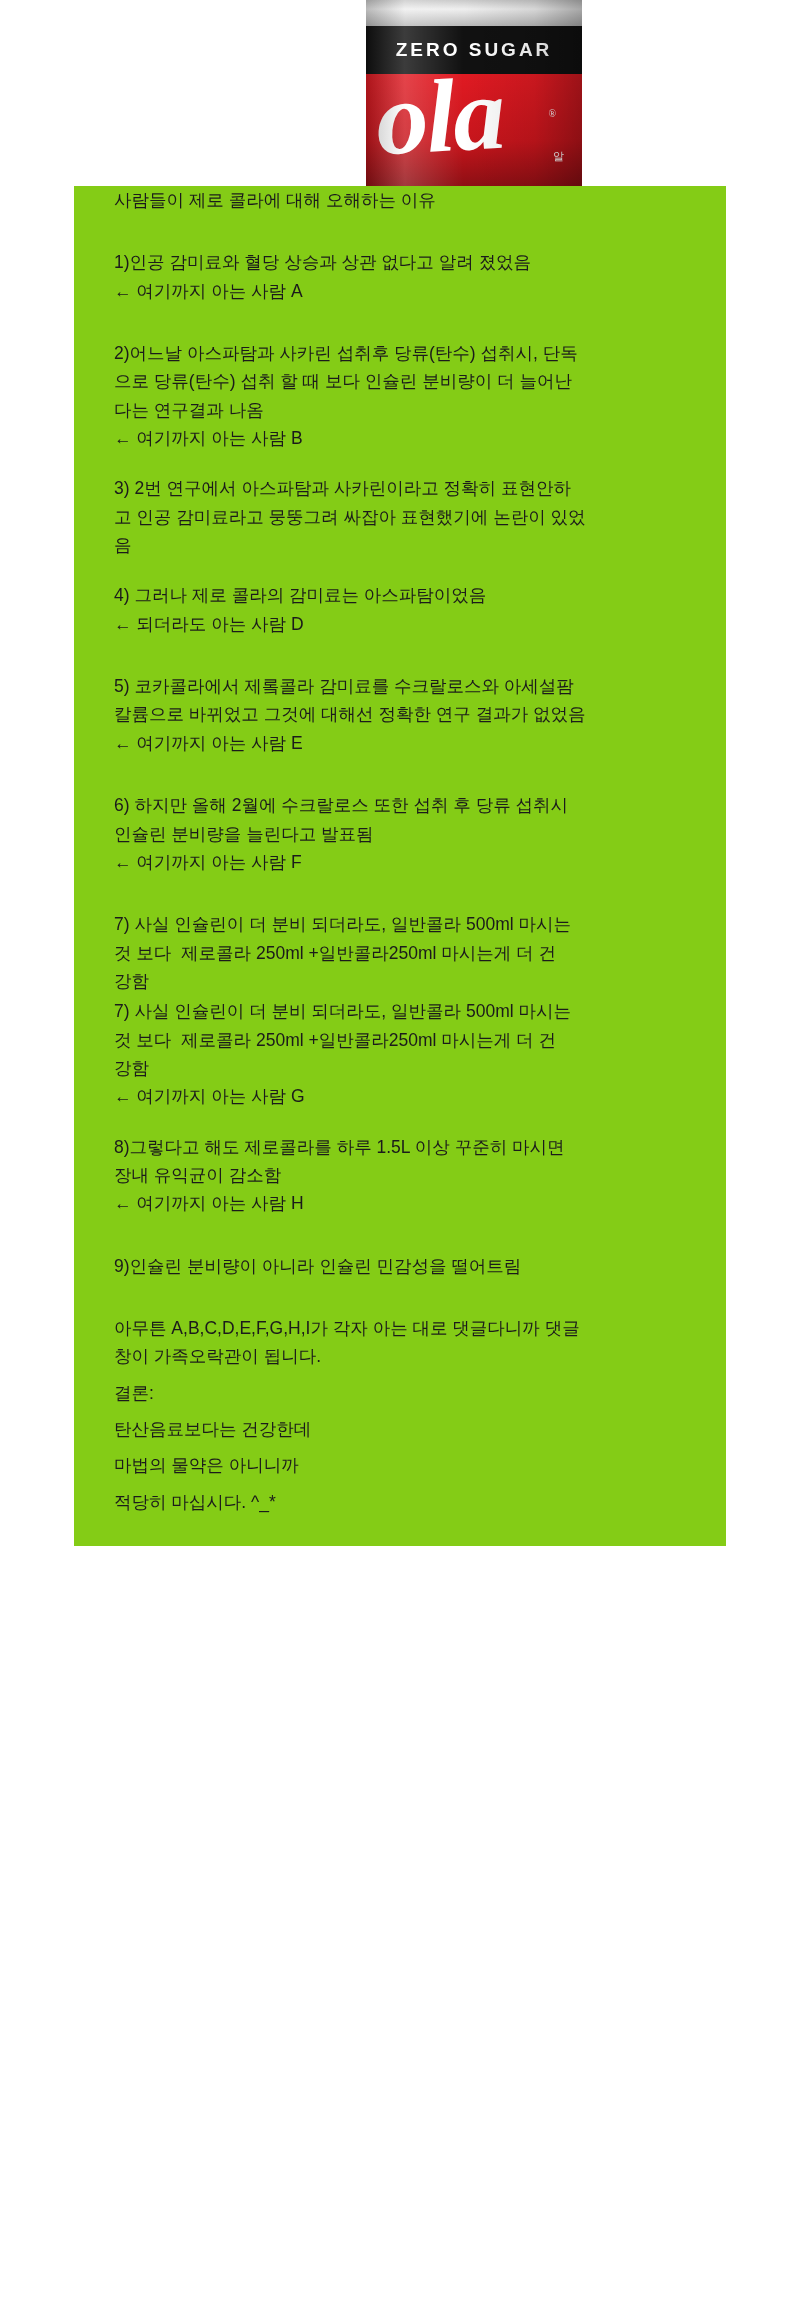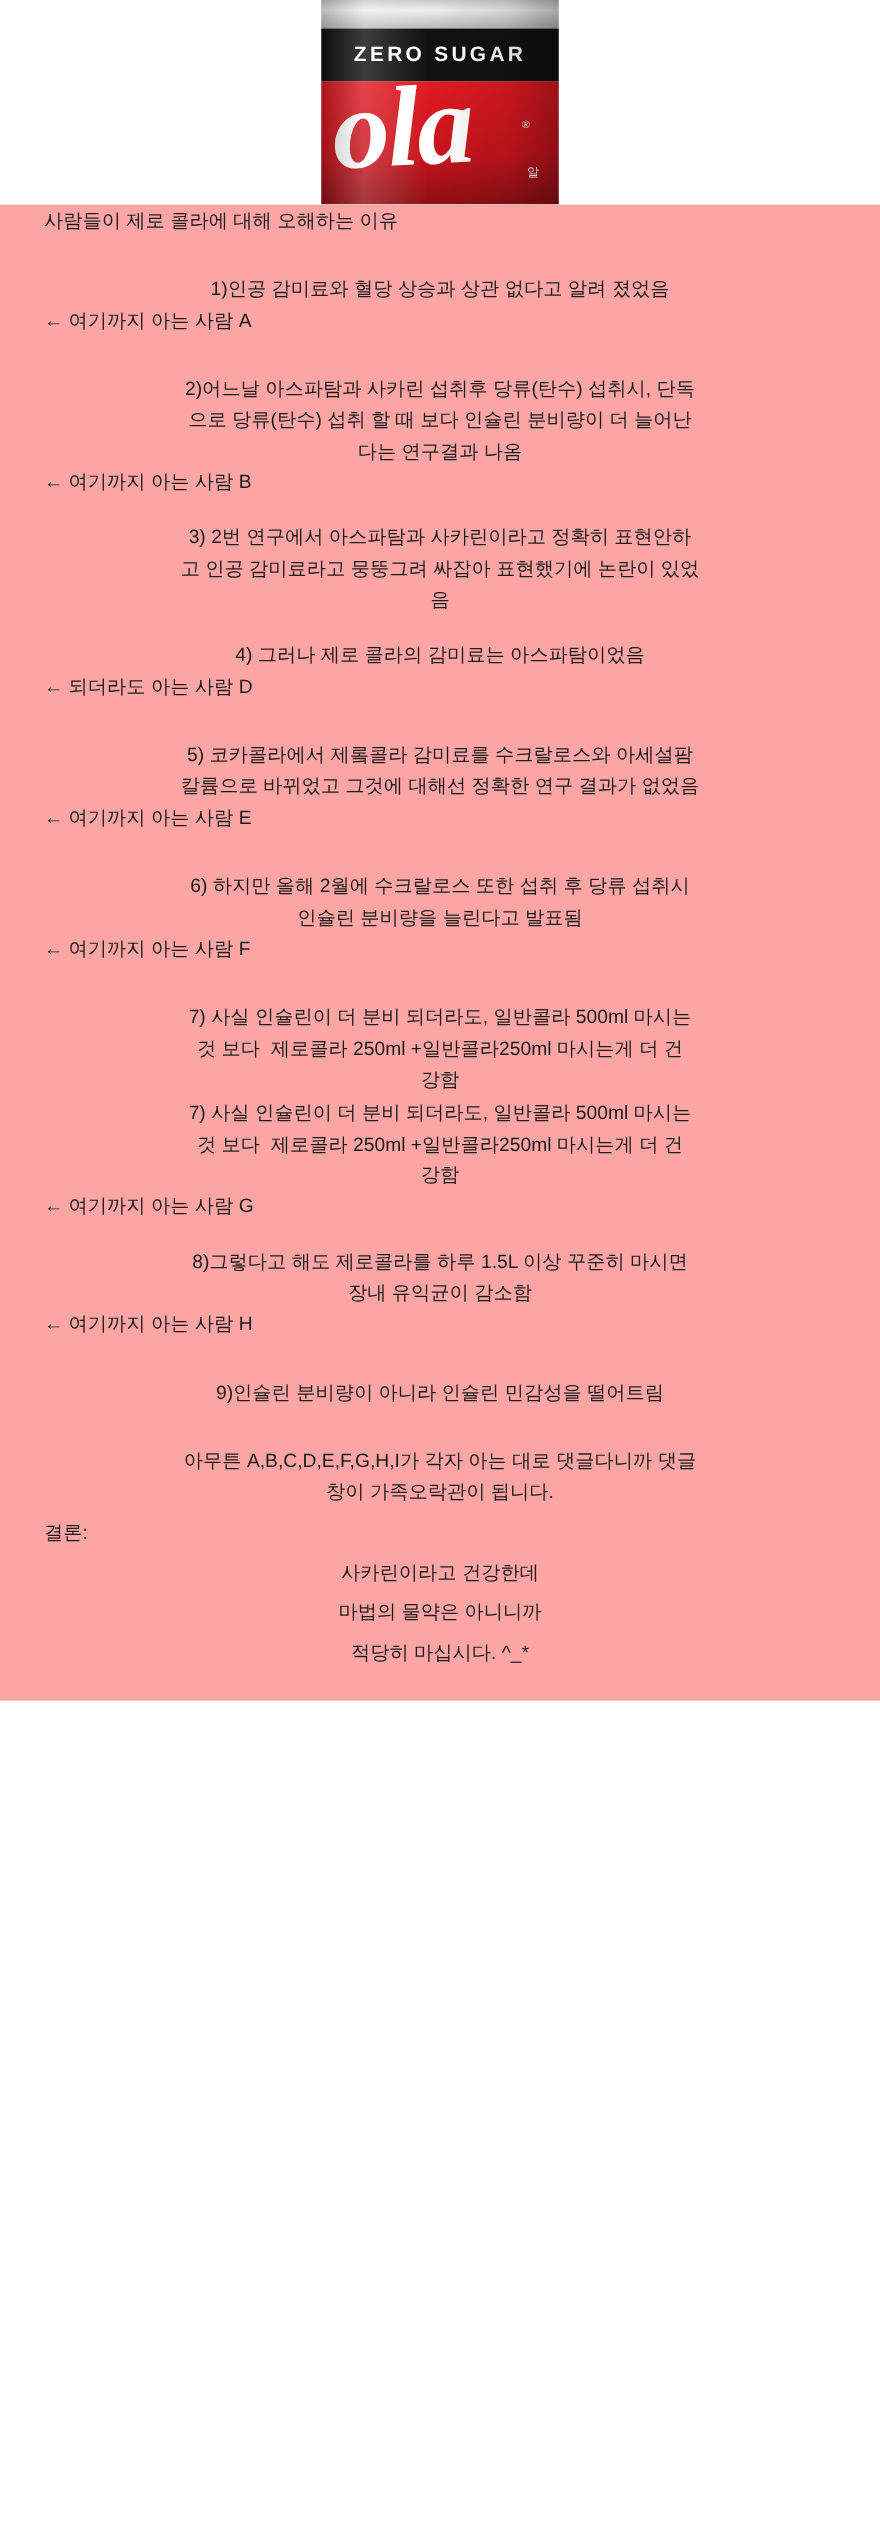--- a/index.html
+++ b/index.html
@@ -7,23 +7,23 @@
     padding: 0;
     background: #ffffff;
   }
   body {
     width: 800px;
     min-height: 2312px;
     font-family: "Liberation Sans", sans-serif;
     color: #1a1a1a;
   }
   .page {
-    width: 800px;
+    width: 652px;
     margin: 0 auto;
-    background: #fca5a5;
+    background: #84cc16;
     position: relative;
   }
 
   
   .hero {
     width: 800px;
     height: 186px;
     background: #ffffff;
     display: flex;
     align-items: flex-start;
@@ -109,21 +109,20 @@
   
   .body-text {
     padding: 0 40px 30px 40px;
     font-size: 17.5px;
     line-height: 1.62;
     color: #1b1b1b;
   }
   .para {
     margin: 0;
     white-space: pre-wrap;
-    text-align: center;
   }
   .sp-lg { height: 34px; }
   .sp-md { height: 22px; }
   .sp-sm { height: 8px; }
   .sp-xs { height: 2px; }
   .arrow-line {
     margin: 0;
     white-space: pre-wrap;
   }
   .title-line {
@@ -220,21 +219,21 @@
 
     <p class="para">아무튼 A,B,C,D,E,F,G,H,I가 각자 아는 대로 댓글다니까 댓글
 창이 가족오락관이 됩니다.</p>
 
     <div class="sp-sm"></div>
 
     <p class="conclusion-label">결론:</p>
 
     <div class="sp-sm"></div>
 
-    <p class="para">사카린이라고 건강한데</p>
+    <p class="para">탄산음료보다는 건강한데</p>
 
     <div class="sp-sm"></div>
 
     <p class="para">마법의 물약은 아니니까</p>
 
     <div class="sp-sm"></div>
 
     <p class="para">적당히 마십시다. ^_*</p>
 
   </div>

